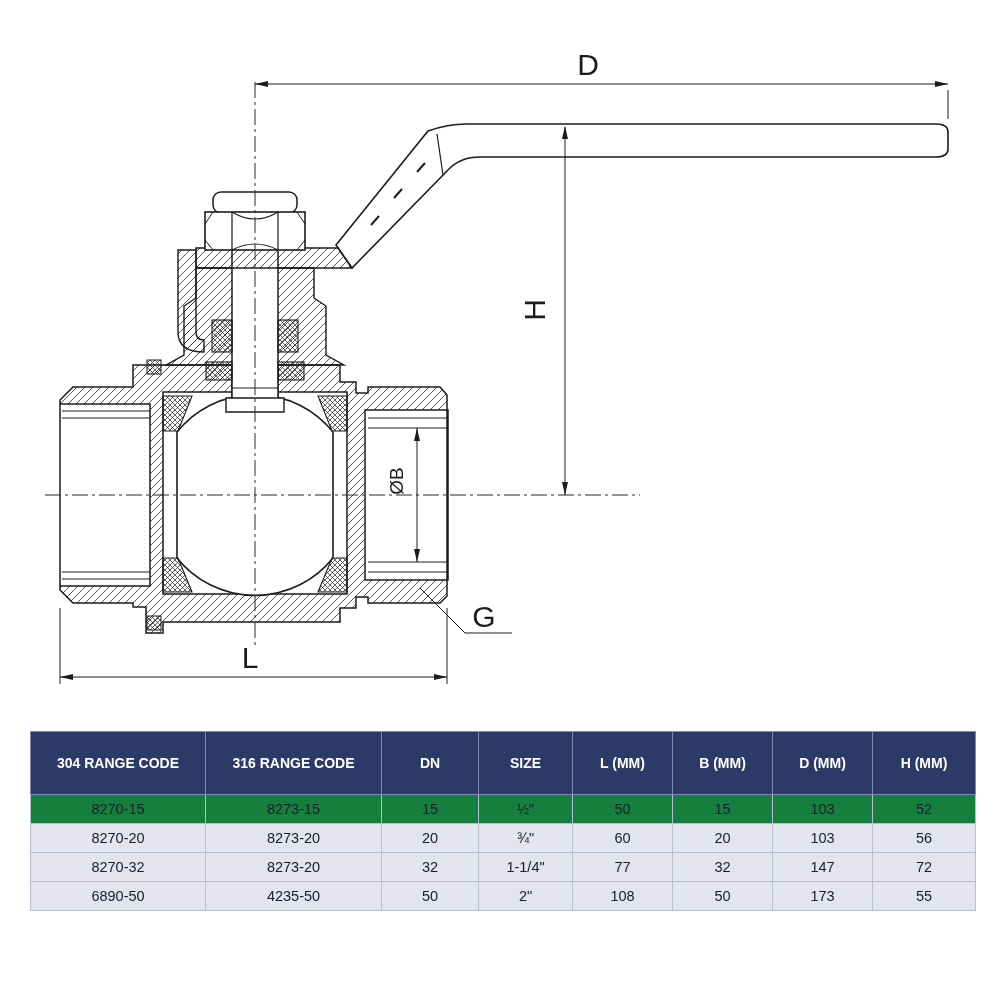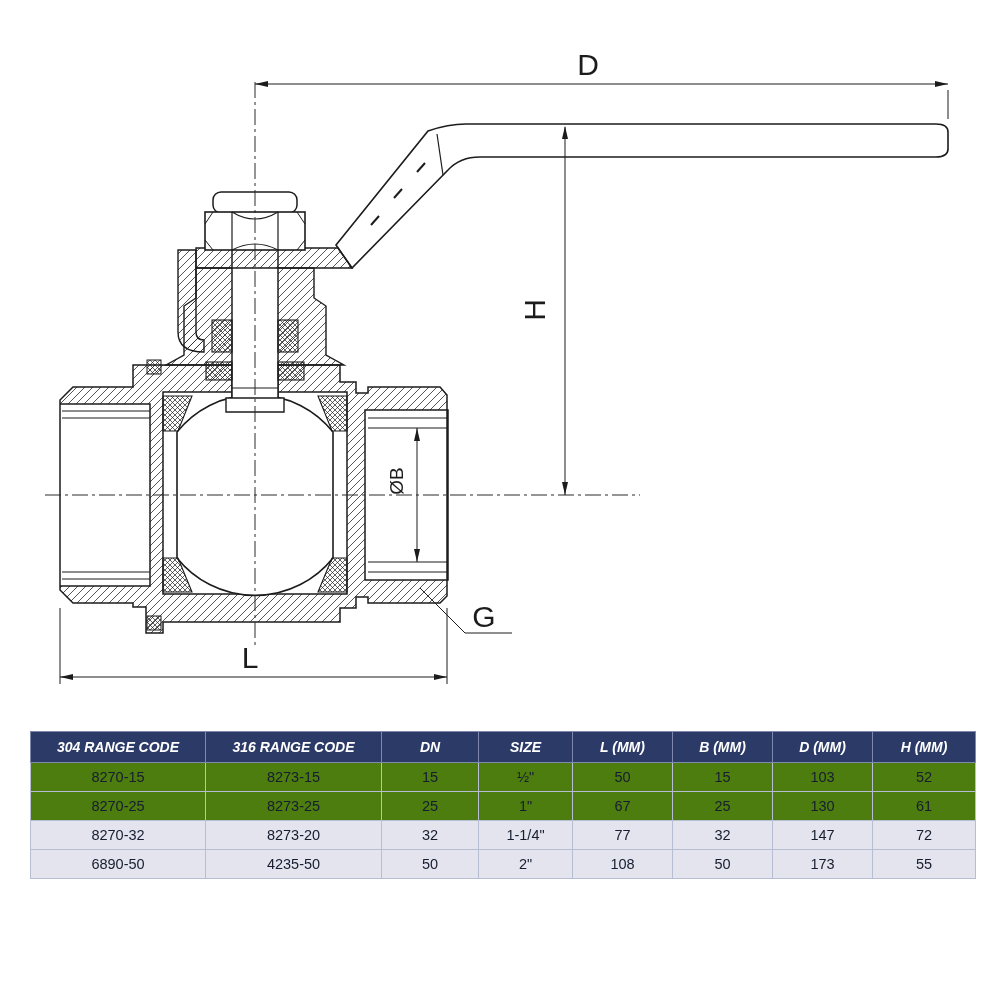--- a/index.html
+++ b/index.html
@@ -5,24 +5,24 @@
   html,body{margin:0;padding:0;background:#fff;}
   .sheet{position:relative;width:1000px;height:1000px;background:#ffffff;overflow:hidden;
          font-family:"Liberation Sans", sans-serif;}
   .drawing{position:absolute;left:0;top:0;}
   .dim-label{font-family:"Liberation Sans", sans-serif;font-size:30px;fill:#1c1c1c;}
   .dim-label-small{font-family:"Liberation Sans", sans-serif;font-size:19px;fill:#1c1c1c;}
 
   table.spec{position:absolute;left:30px;top:731px;width:945px;border-collapse:collapse;
              table-layout:fixed;border:1px solid #9aa4c2;}
   table.spec th{background:#2b3a67;color:#ffffff;font-size:14px;font-weight:bold;
-                height:30px;padding:0;text-align:center;border:1px solid #7e89ad;
-                letter-spacing:0px;font-style:italic;}
+                height:30px;padding:16px;text-align:center;border:1px solid #7e89ad;
+                letter-spacing:0px;}
   table.spec td{height:28px;padding:0;text-align:center;font-size:14.5px;color:#161d30;
-                border:1px solid #b7bdd3;background:#4d7c0f;}
+                border:1px solid #b7bdd3;background:#15803d;}
   table.spec tr.alt td{background:#e3e4ed;}
 </style>
 </head>
 <body>
 
 <div class="sheet">
 
   <svg class="drawing" width="1000" height="725" viewBox="0 0 1000 725">
     <defs>
       <pattern id="hatch" patternUnits="userSpaceOnUse" width="8" height="8">
@@ -179,29 +179,29 @@
         <tr>
           <td>8270-15</td>
           <td>8273-15</td>
           <td>15</td>
           <td>½"</td>
           <td>50</td>
           <td>15</td>
           <td>103</td>
           <td>52</td>
         </tr>
-        <tr>
-          <td>8270-25</td>
-          <td>8273-25</td>
-          <td>25</td>
-          <td>1"</td>
-          <td>67</td>
-          <td>25</td>
-          <td>130</td>
-          <td>61</td>
+        <tr class="alt">
+          <td>8270-20</td>
+          <td>8273-20</td>
+          <td>20</td>
+          <td>¾"</td>
+          <td>60</td>
+          <td>20</td>
+          <td>103</td>
+          <td>56</td>
         </tr>
         <tr class="alt">
           <td>8270-32</td>
           <td>8273-20</td>
           <td>32</td>
           <td>1-1/4"</td>
           <td>77</td>
           <td>32</td>
           <td>147</td>
           <td>72</td>

